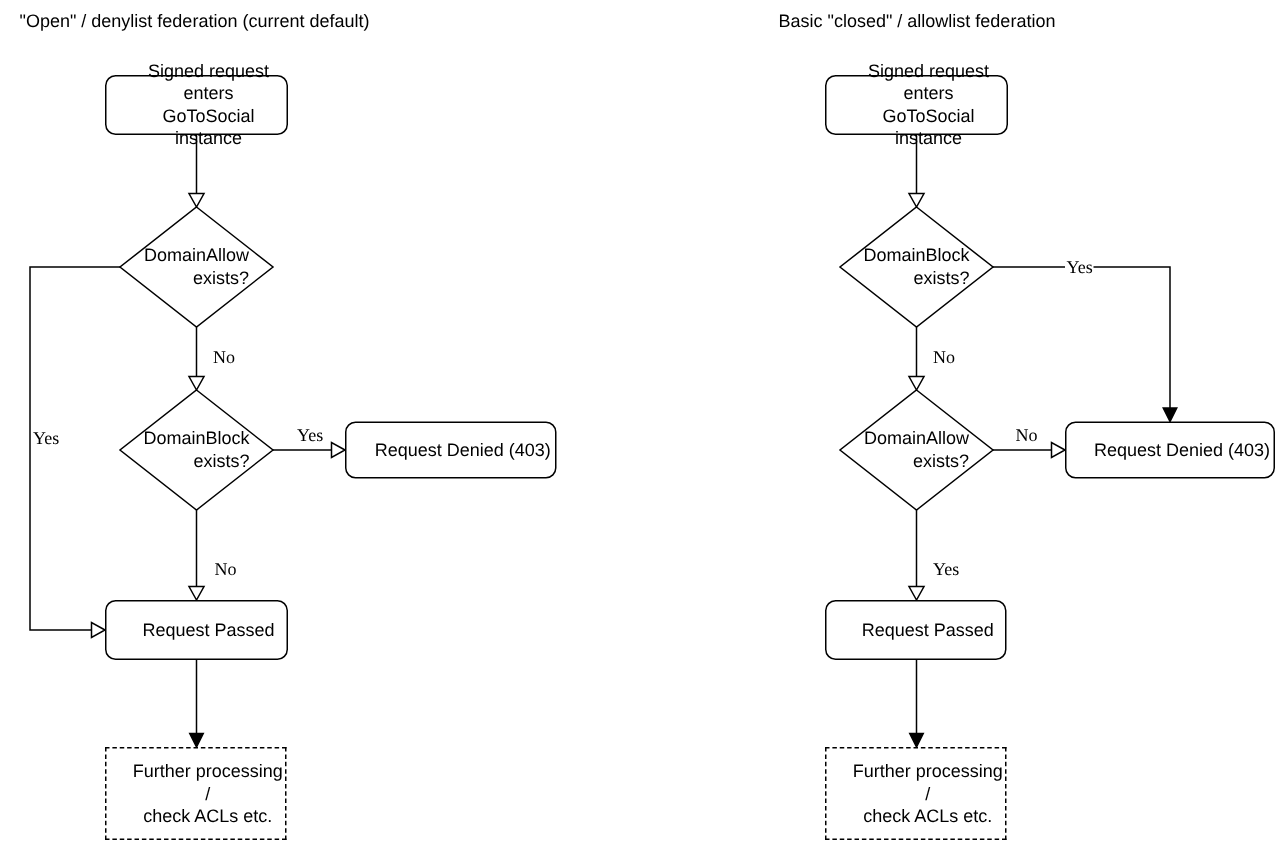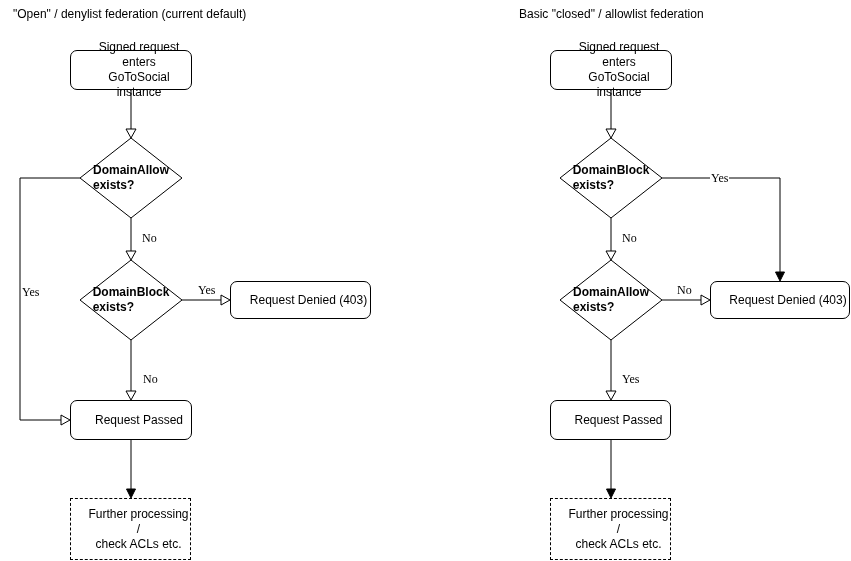--- a/index.html
+++ b/index.html
@@ -34,24 +34,23 @@
   }
   .node.terminator-dashed{
     border-radius:0;
     border-style:dashed;
   }
   .diamond-label{
     position:absolute;
     display:flex;
     align-items:center;
     justify-content:center;
-    text-align:left;
+    text-align:right;
     white-space:pre-line;
     line-height:15px;
-    font-weight:bold;
   }
   .edge-label{
     position:absolute;
     background:#ffffff;
     line-height:12px;
     white-space:nowrap;
     padding:0 1px;
     font-family:Liberation Serif, serif;
   }
 </style>

